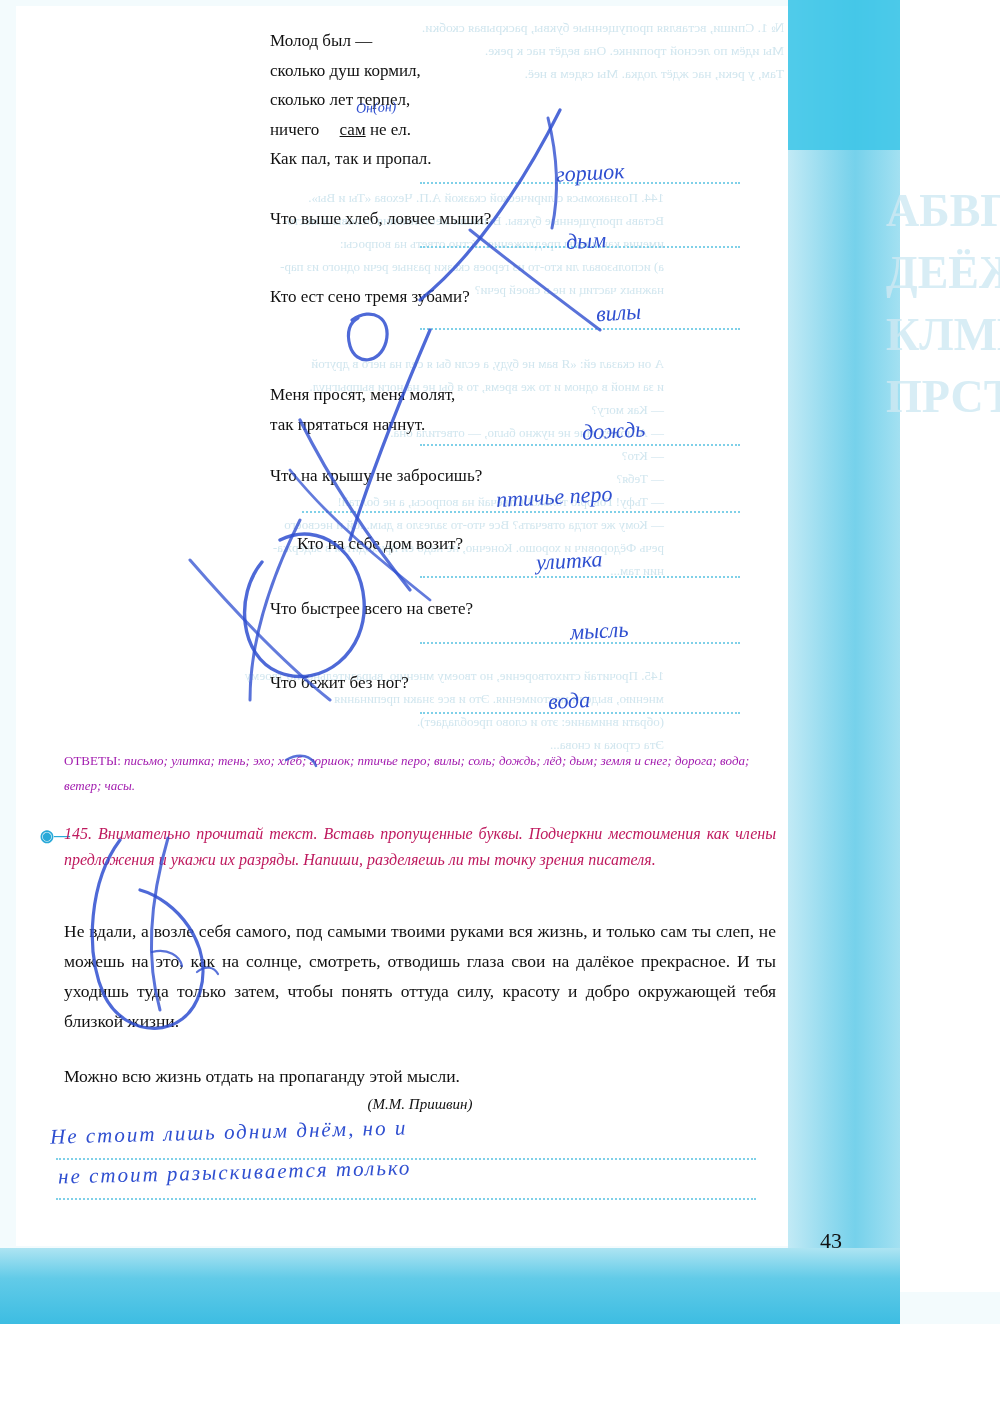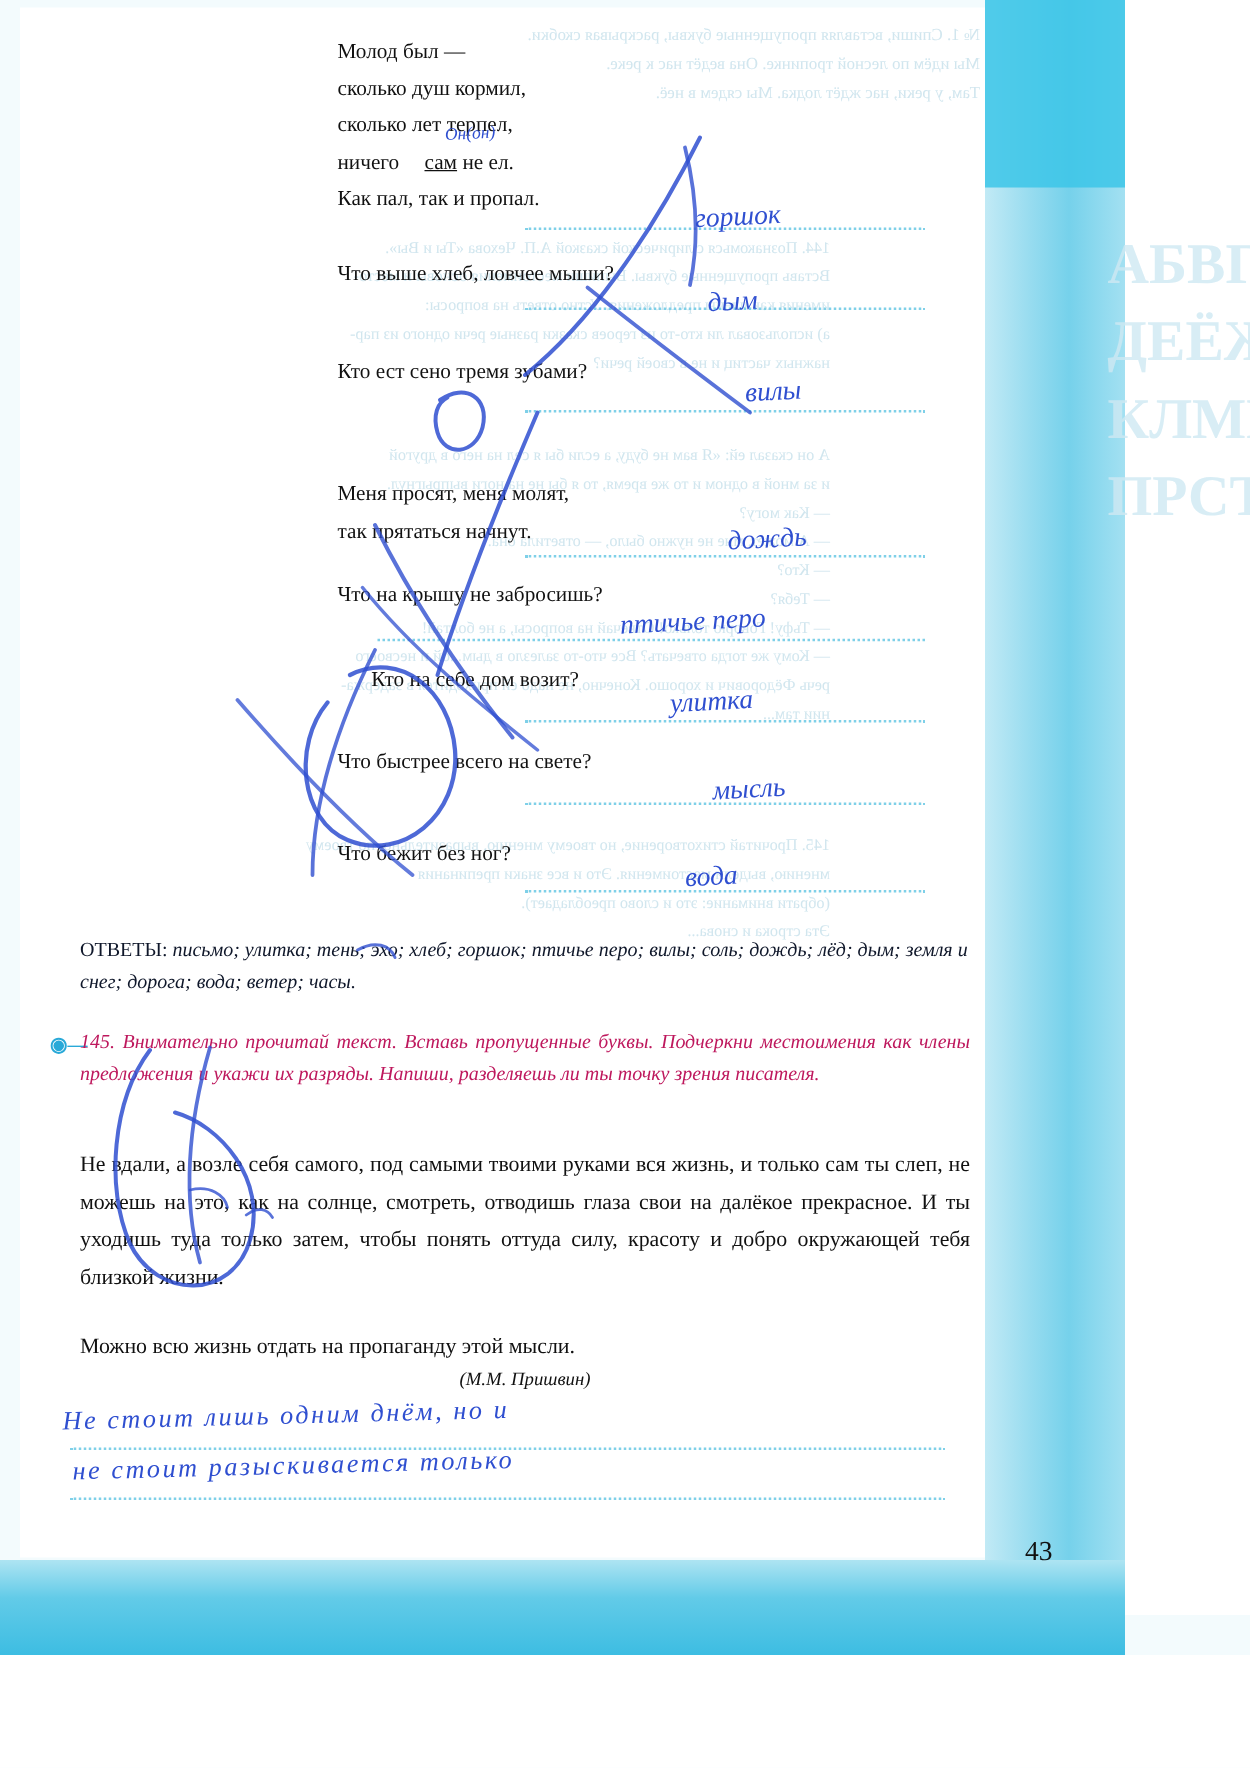--- a/index.html
+++ b/index.html
@@ -75,21 +75,21 @@
     position:absolute;
     font-family:"Liberation Serif", serif;
     color:#2f4fd0;
     font-style:italic;
     font-size:22px;
     transform:rotate(-3deg);
     white-space:nowrap;
   }
   .hand.small{font-size:15px;}
   .answers{
-    position:absolute;left:48px;top:742px;width:712px;font-size:16px;line-height:25px;color:#0f172a;
+    position:absolute;left:48px;top:742px;width:712px;font-size:13px;line-height:25px;color:#a21caf;
   }
   .answers i{font-style:italic;}
   .task{
     position:absolute;left:48px;top:815px;width:712px;font-size:16px;line-height:25.5px;color:#be185d;
     text-align:justify;
     font-style:italic;
   }
   .task-num{font-weight:normal;}
   .para{
     position:absolute;left:48px;top:910px;width:712px;font-size:17.5px;line-height:30px;color:#111;

